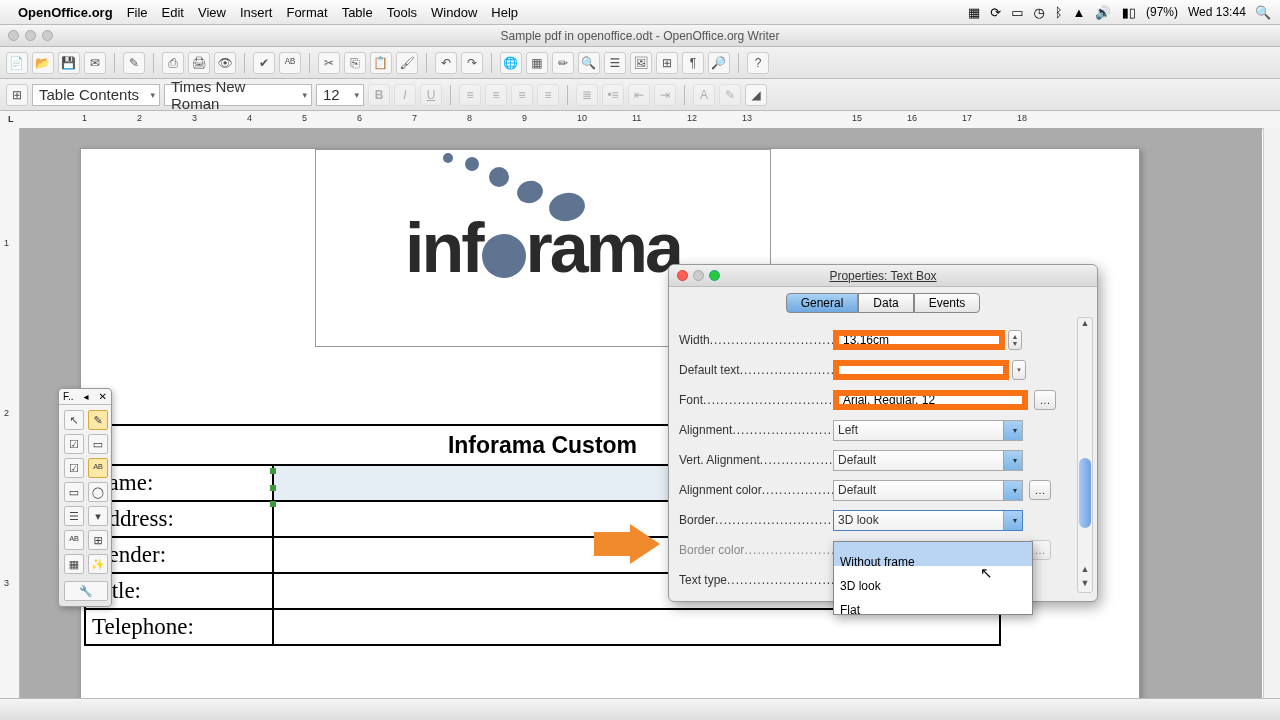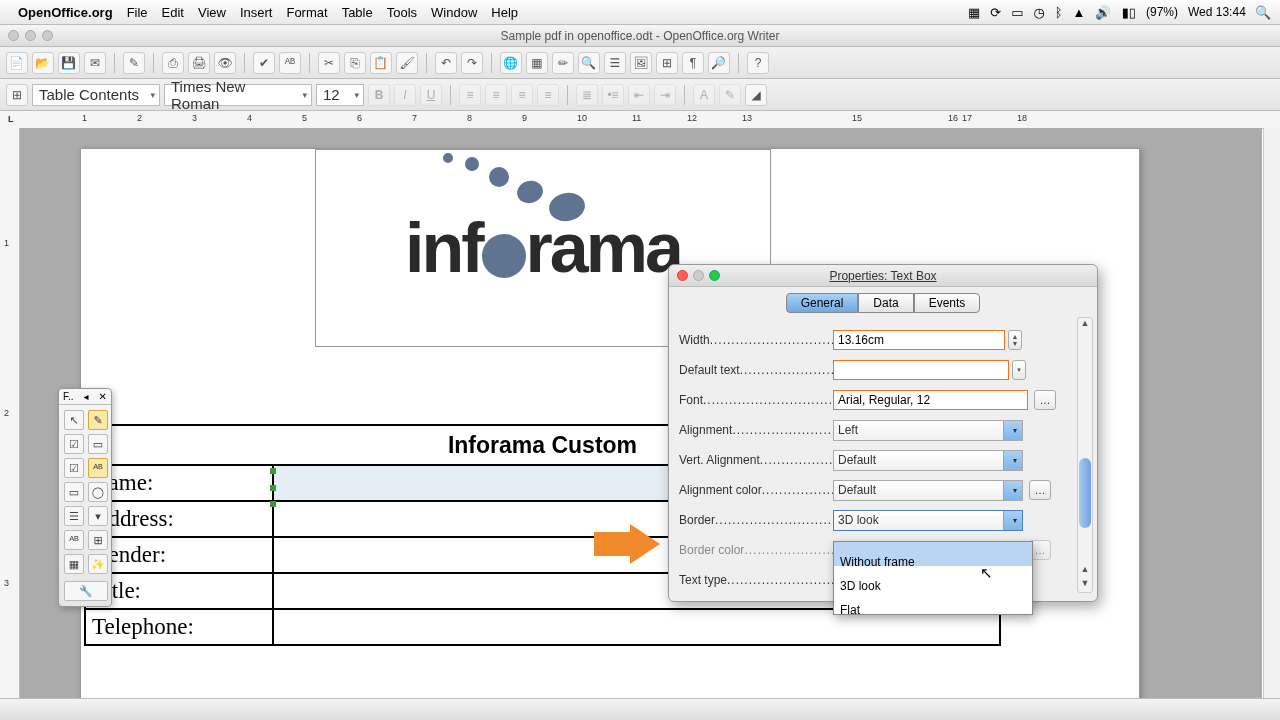--- a/index.html
+++ b/index.html
@@ -69,21 +69,21 @@
 .tl-yel { background: #ccc; border: 1px solid #aaa; }
 .tl-grn { background: #27c93f; border: 1px solid #1a8; }
 .props-tabs { display: flex; justify-content: center; padding: 6px 0; background: #efefef; }
 .props-tab { padding: 2px 14px; font-size: 12px; border: 1px solid #888; background: linear-gradient(#fdfdfd,#e4e4e4); }
 .props-tab:first-child { border-radius: 4px 0 0 4px; }
 .props-tab:last-child { border-radius: 0 4px 4px 0; }
 .props-tab.active { background: linear-gradient(#a9d2f6,#6fa8e0); color: #000; }
 .props-body { padding: 6px 4px 6px 10px; position: relative; }
 .prop-row { display: flex; align-items: center; height: 30px; font-size: 12px; color: #333; }
 .prop-label { width: 154px; white-space: nowrap; overflow: hidden; }
-.prop-input { width: 172px; height: 20px; border: 1px solid #f97316; background: #fff; padding: 0 4px; font-size: 12px; }
+.prop-input { width: 172px; height: 20px; border: 6px solid #f97316; background: #fff; padding: 0 4px; font-size: 12px; }
 .prop-combo { width: 190px; height: 21px; border: 1px solid #aaa; background: linear-gradient(#fff,#f0f0f0); padding: 0 4px; font-size: 12px; display: flex; align-items: center; position: relative; }
 .prop-combo::after { content: ""; position: absolute; right: 0; top: 0; width: 18px; height: 100%; background: linear-gradient(#aad1f4,#7eb5e8); border-left: 1px solid #8ab; }
 .prop-combo::before { content: "▾"; position: absolute; right: 5px; font-size: 8px; color: #234; z-index: 1; }
 .prop-combo.open { border-color: #4a7fc1; }
 .spinner { width: 14px; height: 20px; border: 1px solid #aaa; border-radius: 3px; margin-left: 3px; background: linear-gradient(#fff,#e8e8e8); font-size: 7px; color: #555; display: flex; flex-direction: column; align-items: center; justify-content: center; }
 .ellips { width: 22px; height: 20px; border: 1px solid #aaa; border-radius: 3px; margin-left: 6px; background: linear-gradient(#fdfdfd,#e8e8e8); font-size: 11px; display: flex; align-items: center; justify-content: center; }
 .dropdown-popup { position: absolute; left: 164px; top: 222px; width: 200px; background: #fff; border: 1px solid #888; box-shadow: 2px 4px 10px rgba(0,0,0,0.3); z-index: 10; }
 .dropdown-popup .opt { padding: 12px 6px; font-size: 12px; height: 16px; line-height: 16px; }
 .dropdown-popup .opt.hover { background: #b9d5f3; }
 .props-scroll { position: absolute; right: 4px; top: 52px; width: 16px; bottom: 8px; background: #f2f2f2; border: 1px solid #ccc; border-radius: 3px; }
@@ -231,21 +231,21 @@
     <span class="tick" style="left: 357px;">6</span>
     <span class="tick" style="left: 412px;">7</span>
     <span class="tick" style="left: 467px;">8</span>
     <span class="tick" style="left: 522px;">9</span>
     <span class="tick" style="left: 577px;">10</span>
     <span class="tick" style="left: 632px;">11</span>
     <span class="tick" style="left: 687px;">12</span>
     <span class="tick" style="left: 742px;">13</span>
     <span class="tick" style="left: 797px; margin-top: 28px;">14</span>
     <span class="tick" style="left: 852px;">15</span>
-    <span class="tick" style="left: 948px; text-align: right;">16</span>
+    <span class="tick" style="left: 907px; text-align: right;">16</span>
     <span class="tick" style="left: 962px;">17</span>
     <span class="tick" style="left: 1017px;">18</span>
   </div>
 
 <div class="ruler-v">
     <div class="vtick" style="top: 110px;">1</div>
     <div class="vtick" style="top: 280px;">2</div>
     <div class="vtick" style="top: 450px;">3</div>
   </div>
 

